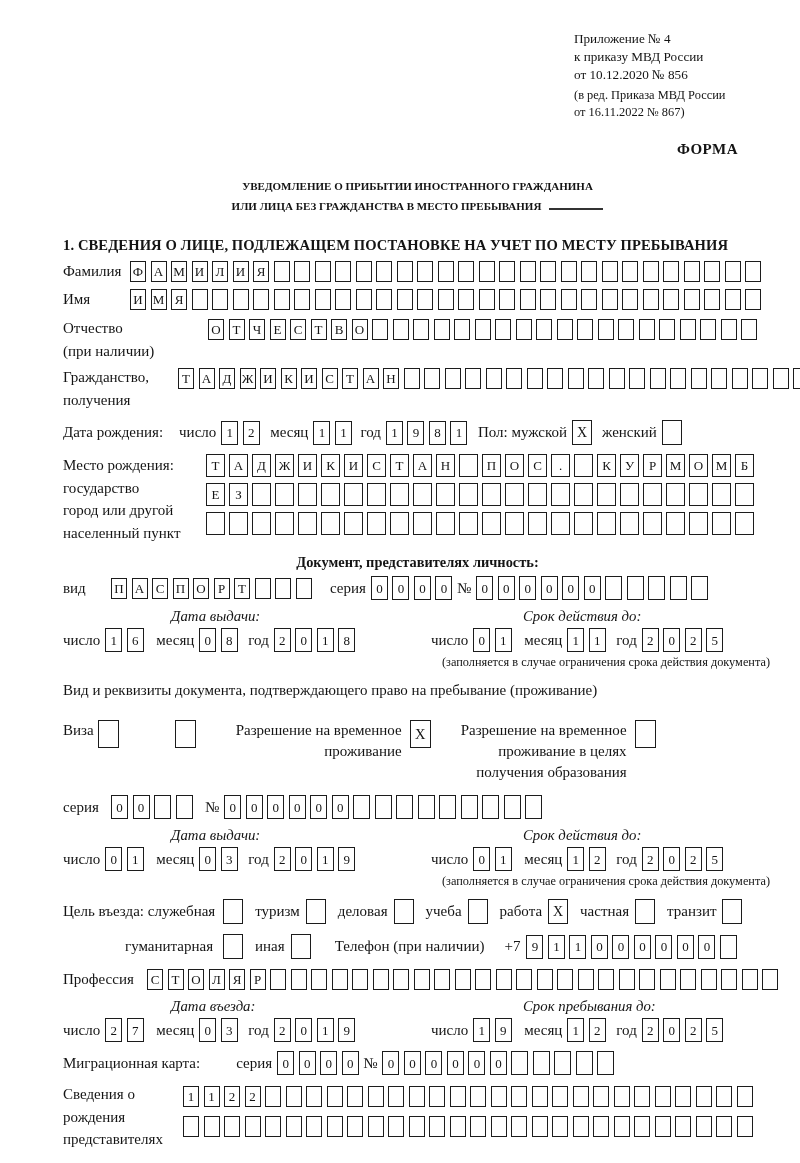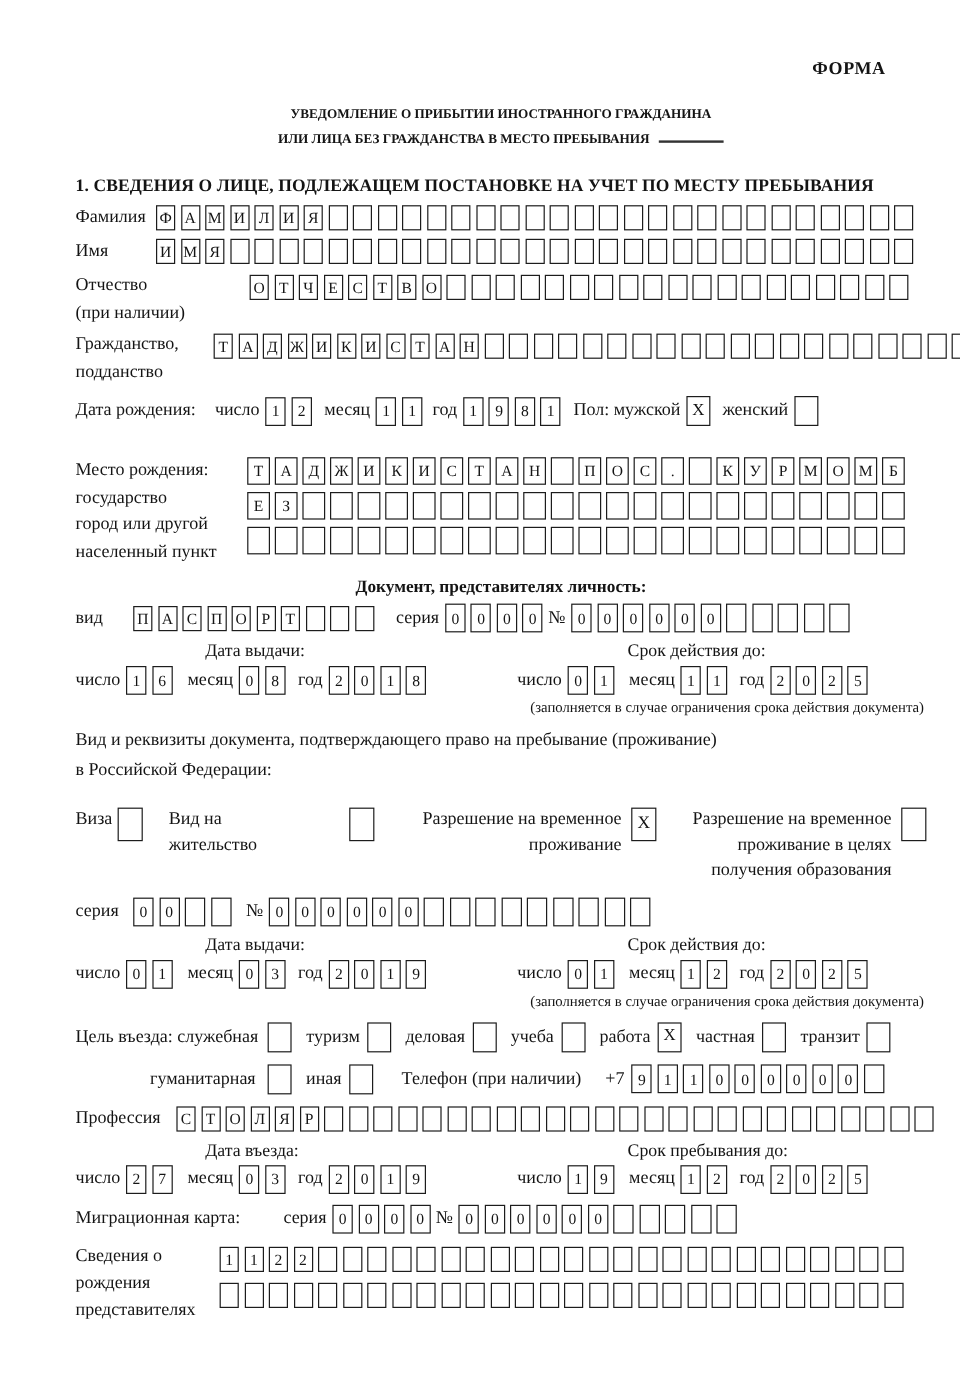--- a/index.html
+++ b/index.html
@@ -28,21 +28,21 @@
 
   .frow{display:flex;align-items:center;margin-top:7px;font-size:15px;}
   .frow .lbl{flex:none;}
   .colrow{display:flex;align-items:flex-start;margin-top:7px;font-size:15px;}
   .lblcol{flex:none;line-height:1.5;}
   .stack > .cells{display:flex;}
   .stack > .cells + .cells{margin-top:6px;}
 
   .doc-heading{text-align:center;font-weight:bold;font-size:14.4px;margin-top:10px;}
 
-  .date-heads{display:flex;font-size:14.8px;margin-top:8px;}
+  .date-heads{display:flex;font-size:14.8px;margin-top:8px;font-style:italic;}
   .date-heads .dh-left{width:368px;box-sizing:border-box;padding-left:108px;}
   .date-heads .dh-right{padding-left:92px;}
   .dates{display:flex;align-items:center;margin-top:3px;font-size:15px;}
   .dates .d-left{width:368px;display:flex;align-items:center;box-sizing:border-box;}
   .dates .d-right{display:flex;align-items:center;}
   .dlbl{margin-right:5px;}
   .note{text-align:right;font-size:12.3px;margin-top:3px;padding-right:2px;}
 
   .plain{font-size:15px;margin-top:9px;line-height:1.55;}
 
@@ -54,20 +54,29 @@
 
   .purpose-row{display:flex;align-items:center;margin-top:10px;font-size:15px;}
   .purpose-row .pl{margin:0 6px 0 12px;}
   .sp16{width:16px;flex:none;}
 </style>
 </head>
 <body>
 
 <div class="page">
 
+  <div class="appendix">
+    <div>Приложение № 4</div>
+    <div>к приказу МВД России</div>
+    <div>от 10.12.2020 № 856</div>
+    <div class="ed">
+      <div>(в ред. Приказа МВД России</div>
+      <div>от 16.11.2022 № 867)</div>
+    </div>
+  </div>
   <div class="forma">ФОРМА</div>
 
   <div class="title">
     <div>УВЕДОМЛЕНИЕ О ПРИБЫТИИ ИНОСТРАННОГО ГРАЖДАНИНА</div>
     <div><span>ИЛИ ЛИЦА БЕЗ ГРАЖДАНСТВА В МЕСТО ПРЕБЫВАНИЯ</span><span class="blank"></span></div>
   </div>
 
   <div class="sec-heading">1. СВЕДЕНИЯ О ЛИЦЕ, ПОДЛЕЖАЩЕМ ПОСТАНОВКЕ НА УЧЕТ ПО МЕСТУ ПРЕБЫВАНИЯ</div>
 
   <div class="frow">
@@ -176,21 +185,21 @@
         <span class="cell"></span>
         <span class="cell"></span>
         <span class="cell"></span>
         <span class="cell"></span>
       </span>
   </div>
 
   <div class="colrow" style="margin-top:4px">
     <div class="lblcol" style="width:115px">
       <div>Гражданство,</div>
-      <div>подданство</div>
+      <div>получения</div>
     </div>
     <span class="cells" style="margin-top:2px">
         <span class="cell">Т</span>
         <span class="cell">А</span>
         <span class="cell">Д</span>
         <span class="cell">Ж</span>
         <span class="cell">И</span>
         <span class="cell">К</span>
         <span class="cell">И</span>
         <span class="cell">С</span>
@@ -243,21 +252,21 @@
     <span class="dlbl" style="margin-left:6px">Пол: мужской</span>
     <span class="cells cb">
         <span class="cell">X</span>
       </span>
     <span class="dlbl" style="margin-left:10px">женский</span>
     <span class="cells cb">
         <span class="cell"></span>
       </span>
   </div>
 
-  <div class="colrow" style="margin-top:26px">
+  <div class="colrow" style="margin-top:9px">
     <div class="lblcol" style="width:143px">
       <div>Место рождения:</div>
       <div>государство</div>
       <div>город или другой</div>
       <div>населенный пункт</div>
     </div>
     <div class="stack">
       <span class="cells md">
           <span class="cell">Т</span>
           <span class="cell">А</span>
@@ -417,31 +426,29 @@
           <span class="cell">2</span>
           <span class="cell">0</span>
           <span class="cell">2</span>
           <span class="cell">5</span>
         </span>
     </div>
   </div>
   <div class="note">(заполняется в случае ограничения срока действия документа)</div>
 
   <div class="plain">Вид и реквизиты документа, подтверждающего право на пребывание (проживание)</div>
-  <div class="plain" style="margin-top:2px">в Российской Федерации:</div>
 
   <div class="rvp-row">
     <div class="rvp-item">
       <span class="txt">Виза</span>
       <span class="cells cbL" style="margin-left:4px">
           <span class="cell"></span>
         </span>
     </div>
     <div class="rvp-item" style="margin-left:22px">
-      <span class="txt">Вид на жительство</span>
       <span class="cells cbL" style="margin-left:34px">
           <span class="cell"></span>
         </span>
     </div>
     <div class="rvp-item" style="margin-left:24px">
       <span class="txt ctr" style="width:182px">
         <span>Разрешение на временное</span><br>
         <span>проживание</span>
       </span>
       <span class="cells cbL rvp-cb">

